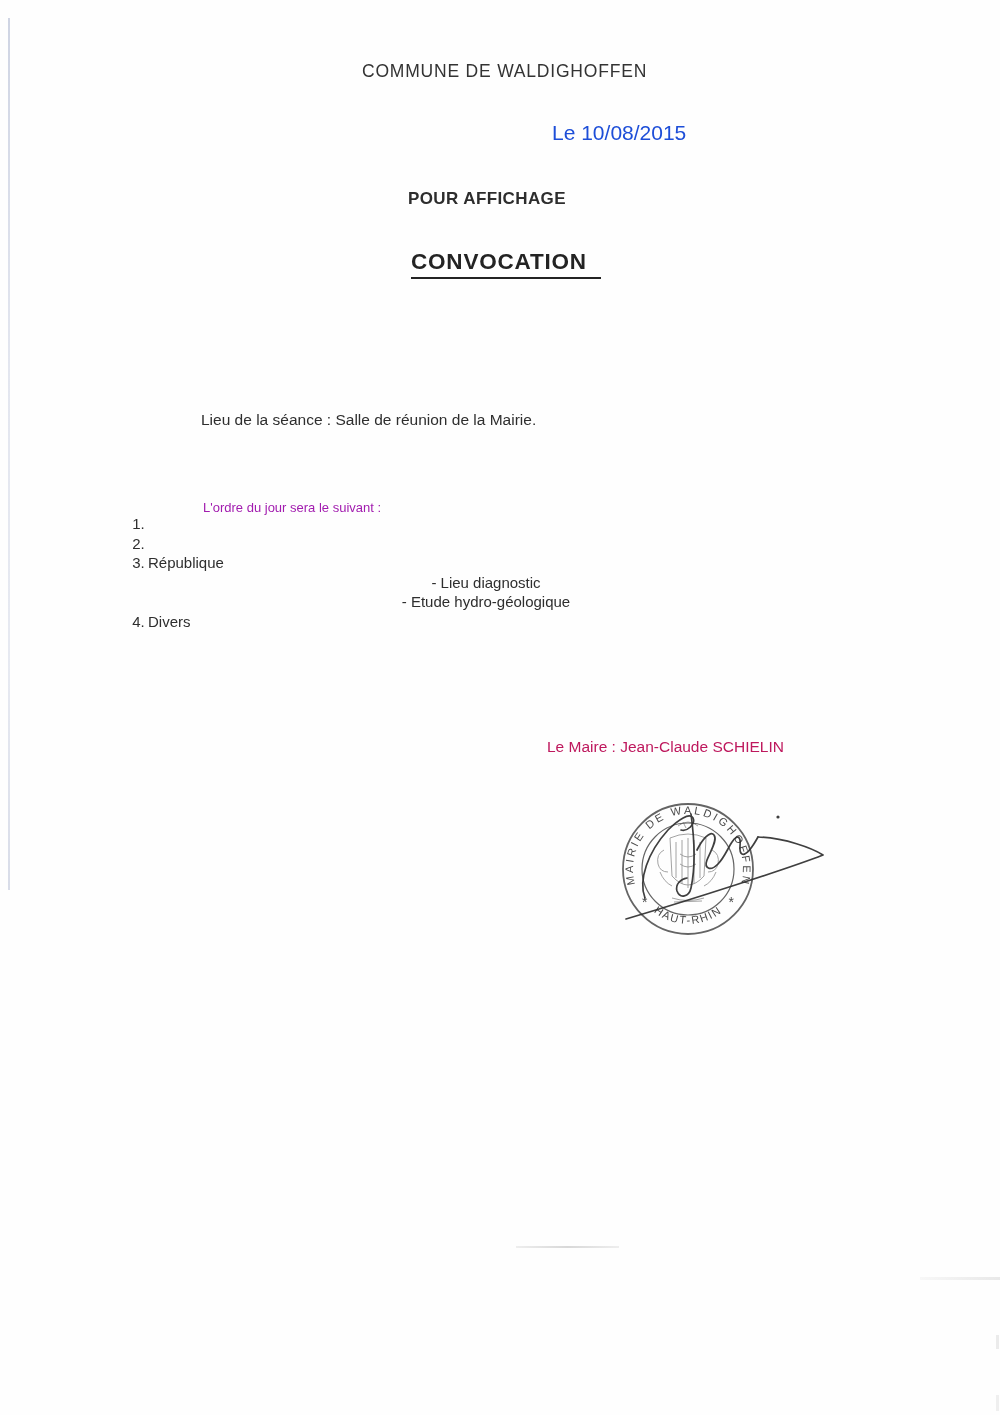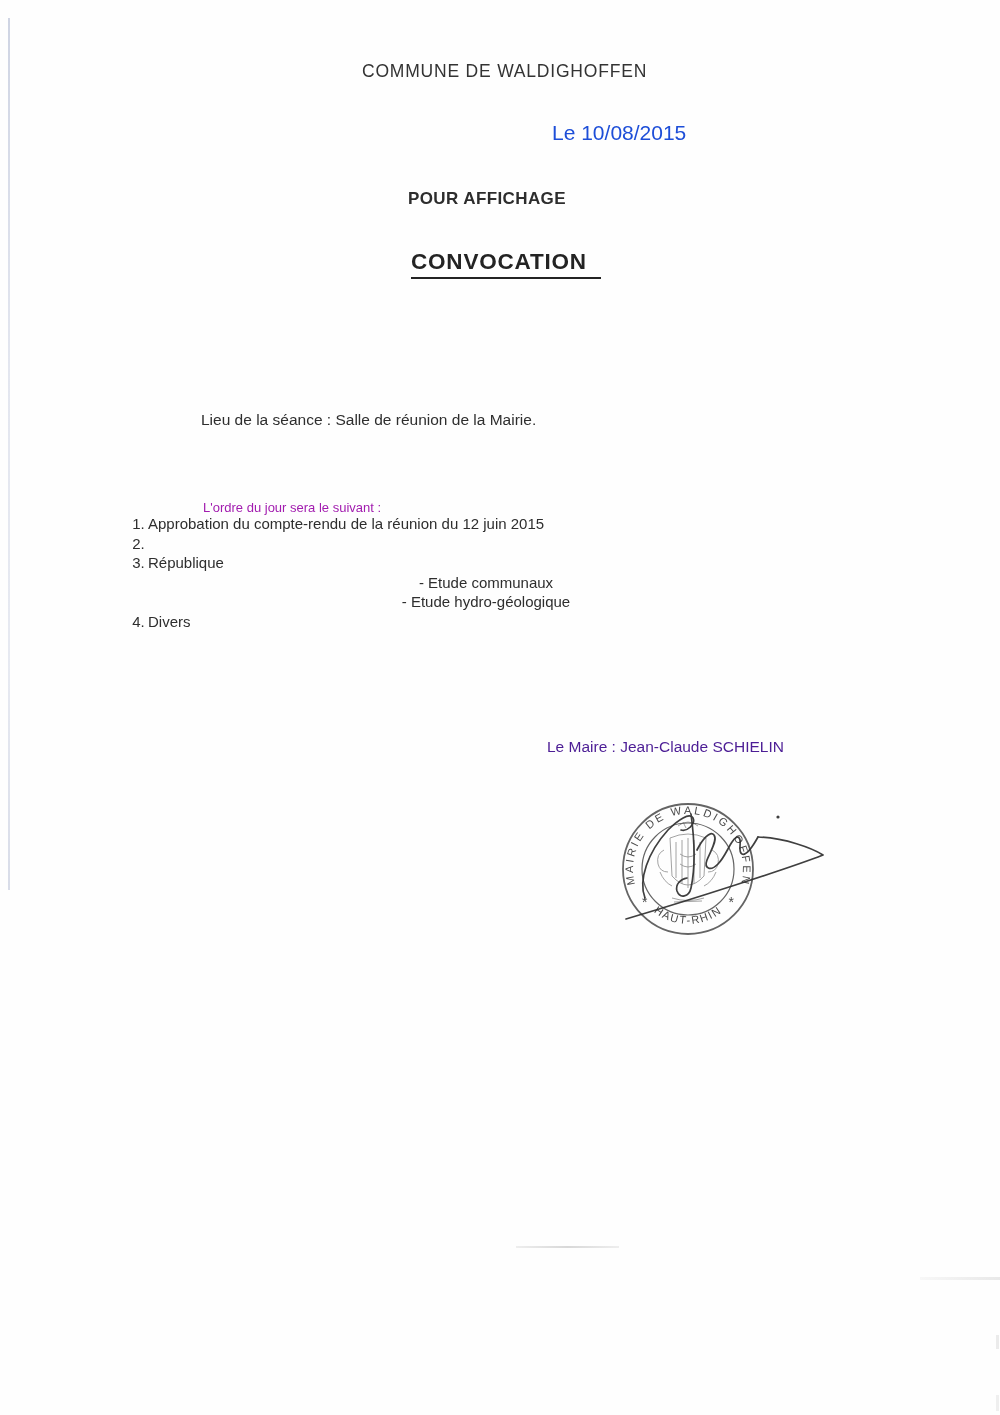--- a/index.html
+++ b/index.html
@@ -111,21 +111,21 @@
     color: #2e2e2e;
   }
   .agenda-item { display: flex; }
   .agenda-num { width: 19px; flex: none; }
   .agenda-sub { padding-left: 94px; }
 
   .mayor-signature-line {
     position: absolute;
     left: 547px; top: 738px;
     font-size: 15.5px;
-    color: #4c1d95;
+    color: #be185d;
   }
 
   .stamp-wrap {
     position: absolute;
     left: 590px; top: 780px;
     width: 300px; height: 180px;
   }
   .stamp-ring-text {
     font-family: "Liberation Sans", sans-serif;
     font-size: 11px;
@@ -149,30 +149,29 @@
   <div class="document-title">CONVOCATION</div>
 
 
   <div class="seance-location">Lieu de la séance : Salle de réunion de la Mairie.</div>
 
   <div class="agenda-heading">L'ordre du jour sera le suivant :</div>
 
   <div class="agenda-list">
     <div class="agenda-item">
       <span class="agenda-num">1.</span>
-      <span>Approbation du compte-rendu de la réunion du 12 juin 2015</span>
     </div>
     <div class="agenda-item">
       <span class="agenda-num">2.</span>
     </div>
     <div class="agenda-item">
       <span class="agenda-num">3.</span>
       <span>République</span>
     </div>
-    <div class="agenda-sub">- Etude communaux</div>
+    <div class="agenda-sub">- Lieu diagnostic</div>
     <div class="agenda-sub">- Etude hydro-géologique</div>
     <div class="agenda-item">
       <span class="agenda-num">4.</span>
       <span>Divers</span>
     </div>
   </div>
 
   <div class="mayor-signature-line">Le Maire : Jean-Claude SCHIELIN</div>
 
   <div class="stamp-wrap">

